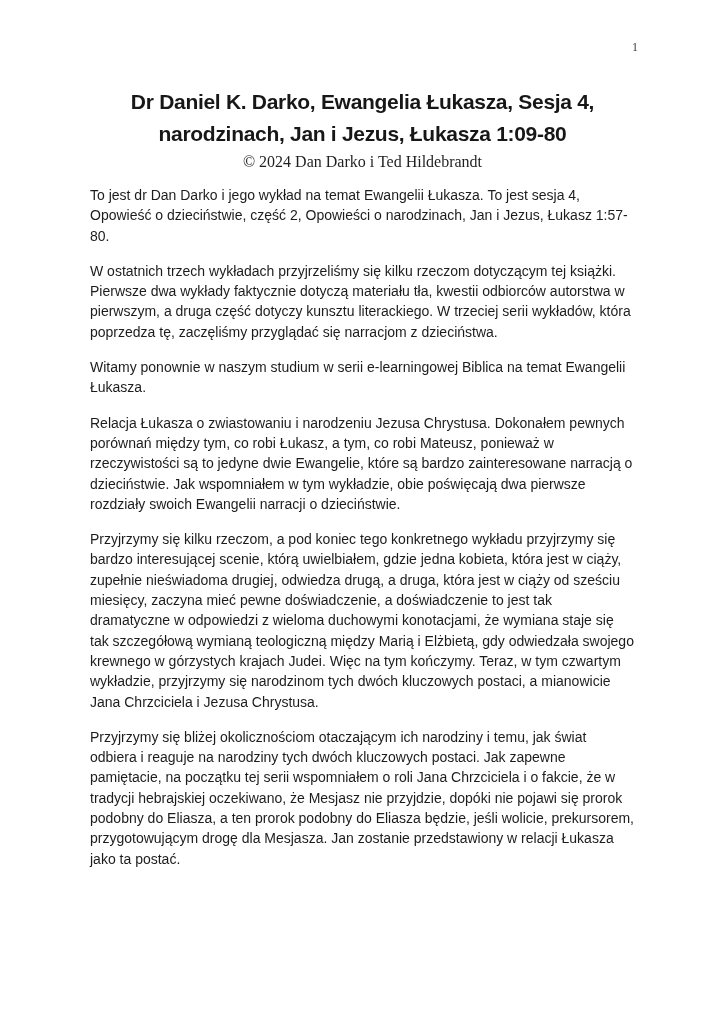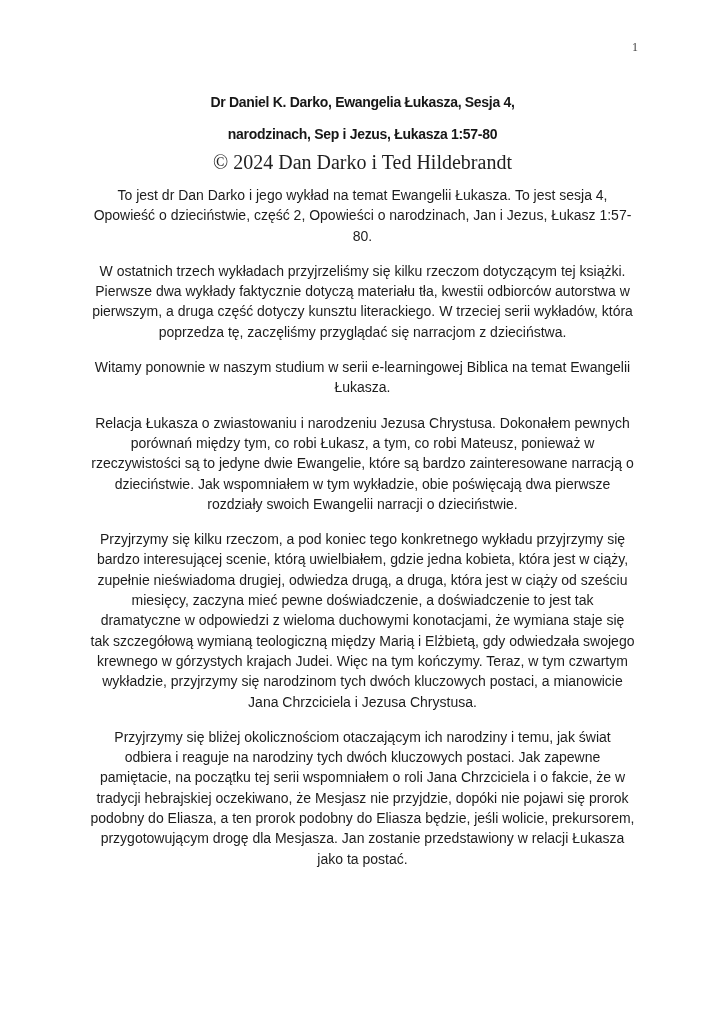--- a/index.html
+++ b/index.html
@@ -28,60 +28,60 @@
   .content {
     position: absolute;
     top: 0;
     left: 90px;
     width: 545px;
   }
   .doc-title {
     margin-top: 86px;
     text-align: center;
     font-weight: bold;
-    font-size: 14px;
+    font-size: 21px;
     line-height: 32px;
     letter-spacing: -0.3px;
     color: #171717;
   }
   .doc-title .title-line {
     white-space: nowrap;
   }
   .copyright {
     margin-top: 2px;
     text-align: center;
     font-family: "Liberation Serif", serif;
-    font-size: 20px;
+    font-size: 16px;
     line-height: 20px;
     color: #1f1f1f;
   }
   .body-text {
     margin-top: 13px;
     font-size: 14px;
     line-height: 20.3px;
-    text-align: center;
+    text-align: left;
     color: #1c1c1c;
   }
   .body-text p {
     margin: 0 0 15px 0;
     padding: 0;
   }
 </style>
 </head>
 <body>
 
 <div class="page">
 
   <div class="page-number">1</div>
 
   <div class="content">
 
     <div class="doc-title">
       <div class="title-line">Dr Daniel K. Darko, Ewangelia Łukasza, Sesja 4,</div>
-      <div class="title-line">narodzinach, Sep i Jezus, Łukasza 1:57-80</div>
+      <div class="title-line">narodzinach, Jan i Jezus, Łukasza 1:09-80</div>
     </div>
 
     <div class="copyright">© 2024 Dan Darko i Ted Hildebrandt</div>
 
     <div class="body-text">
       <p>To jest dr Dan Darko i jego wykład na temat Ewangelii Łukasza. To jest sesja 4, Opowieść o dzieciństwie, część 2, Opowieści o narodzinach, Jan i Jezus, Łukasz 1:57-80.</p>
       <p>W ostatnich trzech wykładach przyjrzeliśmy się kilku rzeczom dotyczącym tej książki. Pierwsze dwa wykłady faktycznie dotyczą materiału tła, kwestii odbiorców autorstwa w pierwszym, a druga część dotyczy kunsztu literackiego. W trzeciej serii wykładów, która poprzedza tę, zaczęliśmy przyglądać się narracjom z dzieciństwa.</p>
       <p>Witamy ponownie w naszym studium w serii e-learningowej Biblica na temat Ewangelii Łukasza.</p>
       <p>Relacja Łukasza o zwiastowaniu i narodzeniu Jezusa Chrystusa. Dokonałem pewnych porównań między tym, co robi Łukasz, a tym, co robi Mateusz, ponieważ w rzeczywistości są to jedyne dwie Ewangelie, które są bardzo zainteresowane narracją o dzieciństwie. Jak wspomniałem w tym wykładzie, obie poświęcają dwa pierwsze rozdziały swoich Ewangelii narracji o dzieciństwie.</p>
       <p>Przyjrzymy się kilku rzeczom, a pod koniec tego konkretnego wykładu przyjrzymy się bardzo interesującej scenie, którą uwielbiałem, gdzie jedna kobieta, która jest w ciąży, zupełnie nieświadoma drugiej, odwiedza drugą, a druga, która jest w ciąży od sześciu miesięcy, zaczyna mieć pewne doświadczenie, a doświadczenie to jest tak dramatyczne w odpowiedzi z wieloma duchowymi konotacjami, że wymiana staje się tak szczegółową wymianą teologiczną między Marią i Elżbietą, gdy odwiedzała swojego krewnego w górzystych krajach Judei. Więc na tym kończymy. Teraz, w tym czwartym wykładzie, przyjrzymy się narodzinom tych dwóch kluczowych postaci, a mianowicie Jana Chrzciciela i Jezusa Chrystusa.</p>

